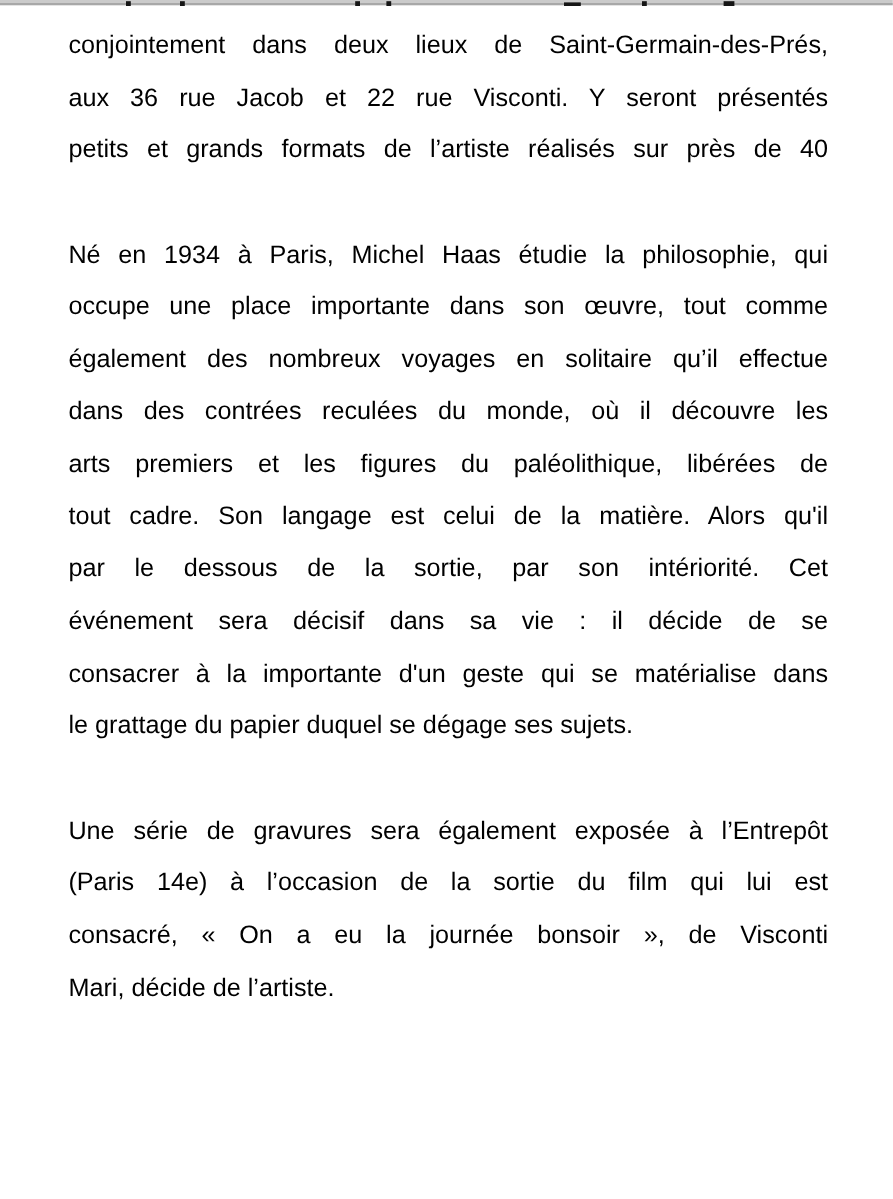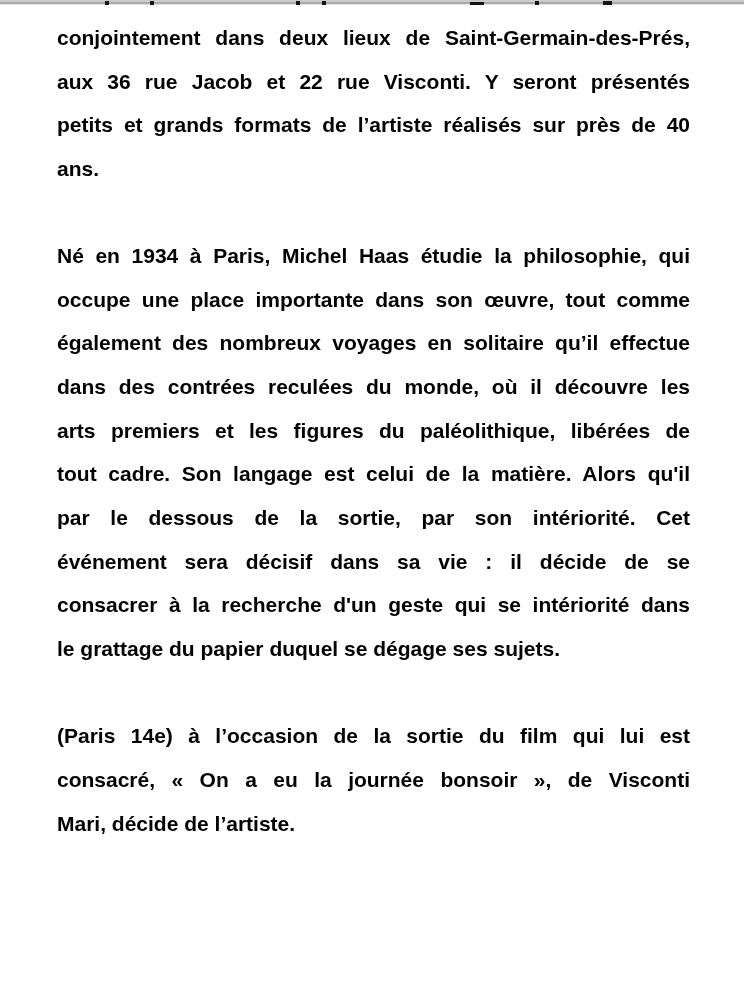--- a/index.html
+++ b/index.html
@@ -36,21 +36,20 @@
   .f2 { left: 150px; }
   .f3 { left: 296px; }
   .f4 { left: 322px; }
   .f5 { left: 470px; width: 14px; height: 3px; top: 2px; }
   .f6 { left: 535px; }
   .f7 { left: 603px; width: 9px; }
   
   .content {
     margin: 10px 54px 0 57px; 
     color: #000000;
-    font-weight: bold;
   }
   .para {
     margin: 0 0 43.65px 0;
   }
   .para:last-child { margin-bottom: 0; }
   .ln {
     font-size: 21px;
     line-height: 43.65px;
     height: 43.65px;
     overflow: hidden;
@@ -75,35 +74,35 @@
   <span class="frag f6"></span>
   <span class="frag f7"></span>
 </div>
 
 <div class="content">
 
   <div class="para">
     <div class="ln">conjointement dans deux lieux de Saint-Germain-des-Prés,</div>
     <div class="ln">aux 36 rue Jacob et 22 rue Visconti. Y seront présentés</div>
     <div class="ln">petits et grands formats de l’artiste réalisés sur près de 40</div>
-    <div class="ln end">ans.</div>
   </div>
 
   <div class="para">
     <div class="ln">Né en 1934 à Paris, Michel Haas étudie la philosophie, qui</div>
     <div class="ln">occupe une place importante dans son œuvre, tout comme</div>
     <div class="ln">également des nombreux voyages en solitaire qu’il effectue</div>
     <div class="ln">dans des contrées reculées du monde, où il découvre les</div>
     <div class="ln">arts premiers et les figures du paléolithique, libérées de</div>
     <div class="ln">tout cadre. Son langage est celui de la matière. Alors qu'il</div>
     <div class="ln">par le dessous de la sortie, par son intériorité. Cet</div>
     <div class="ln">événement sera décisif dans sa vie : il décide de se</div>
-    <div class="ln">consacrer à la recherche d'un geste qui se intériorité dans</div>
+    <div class="ln">consacrer à la importante d'un geste qui se matérialise dans</div>
     <div class="ln end">le grattage du papier duquel se dégage ses sujets.</div>
   </div>
 
   <div class="para">
+    <div class="ln">Une série de gravures sera également exposée à l’Entrepôt</div>
     <div class="ln">(Paris 14e) à l’occasion de la sortie du film qui lui est</div>
     <div class="ln">consacré, « On a eu la journée bonsoir », de Visconti</div>
     <div class="ln end">Mari, décide de l’artiste.</div>
   </div>
 
 </div>
 
 </body></html>

